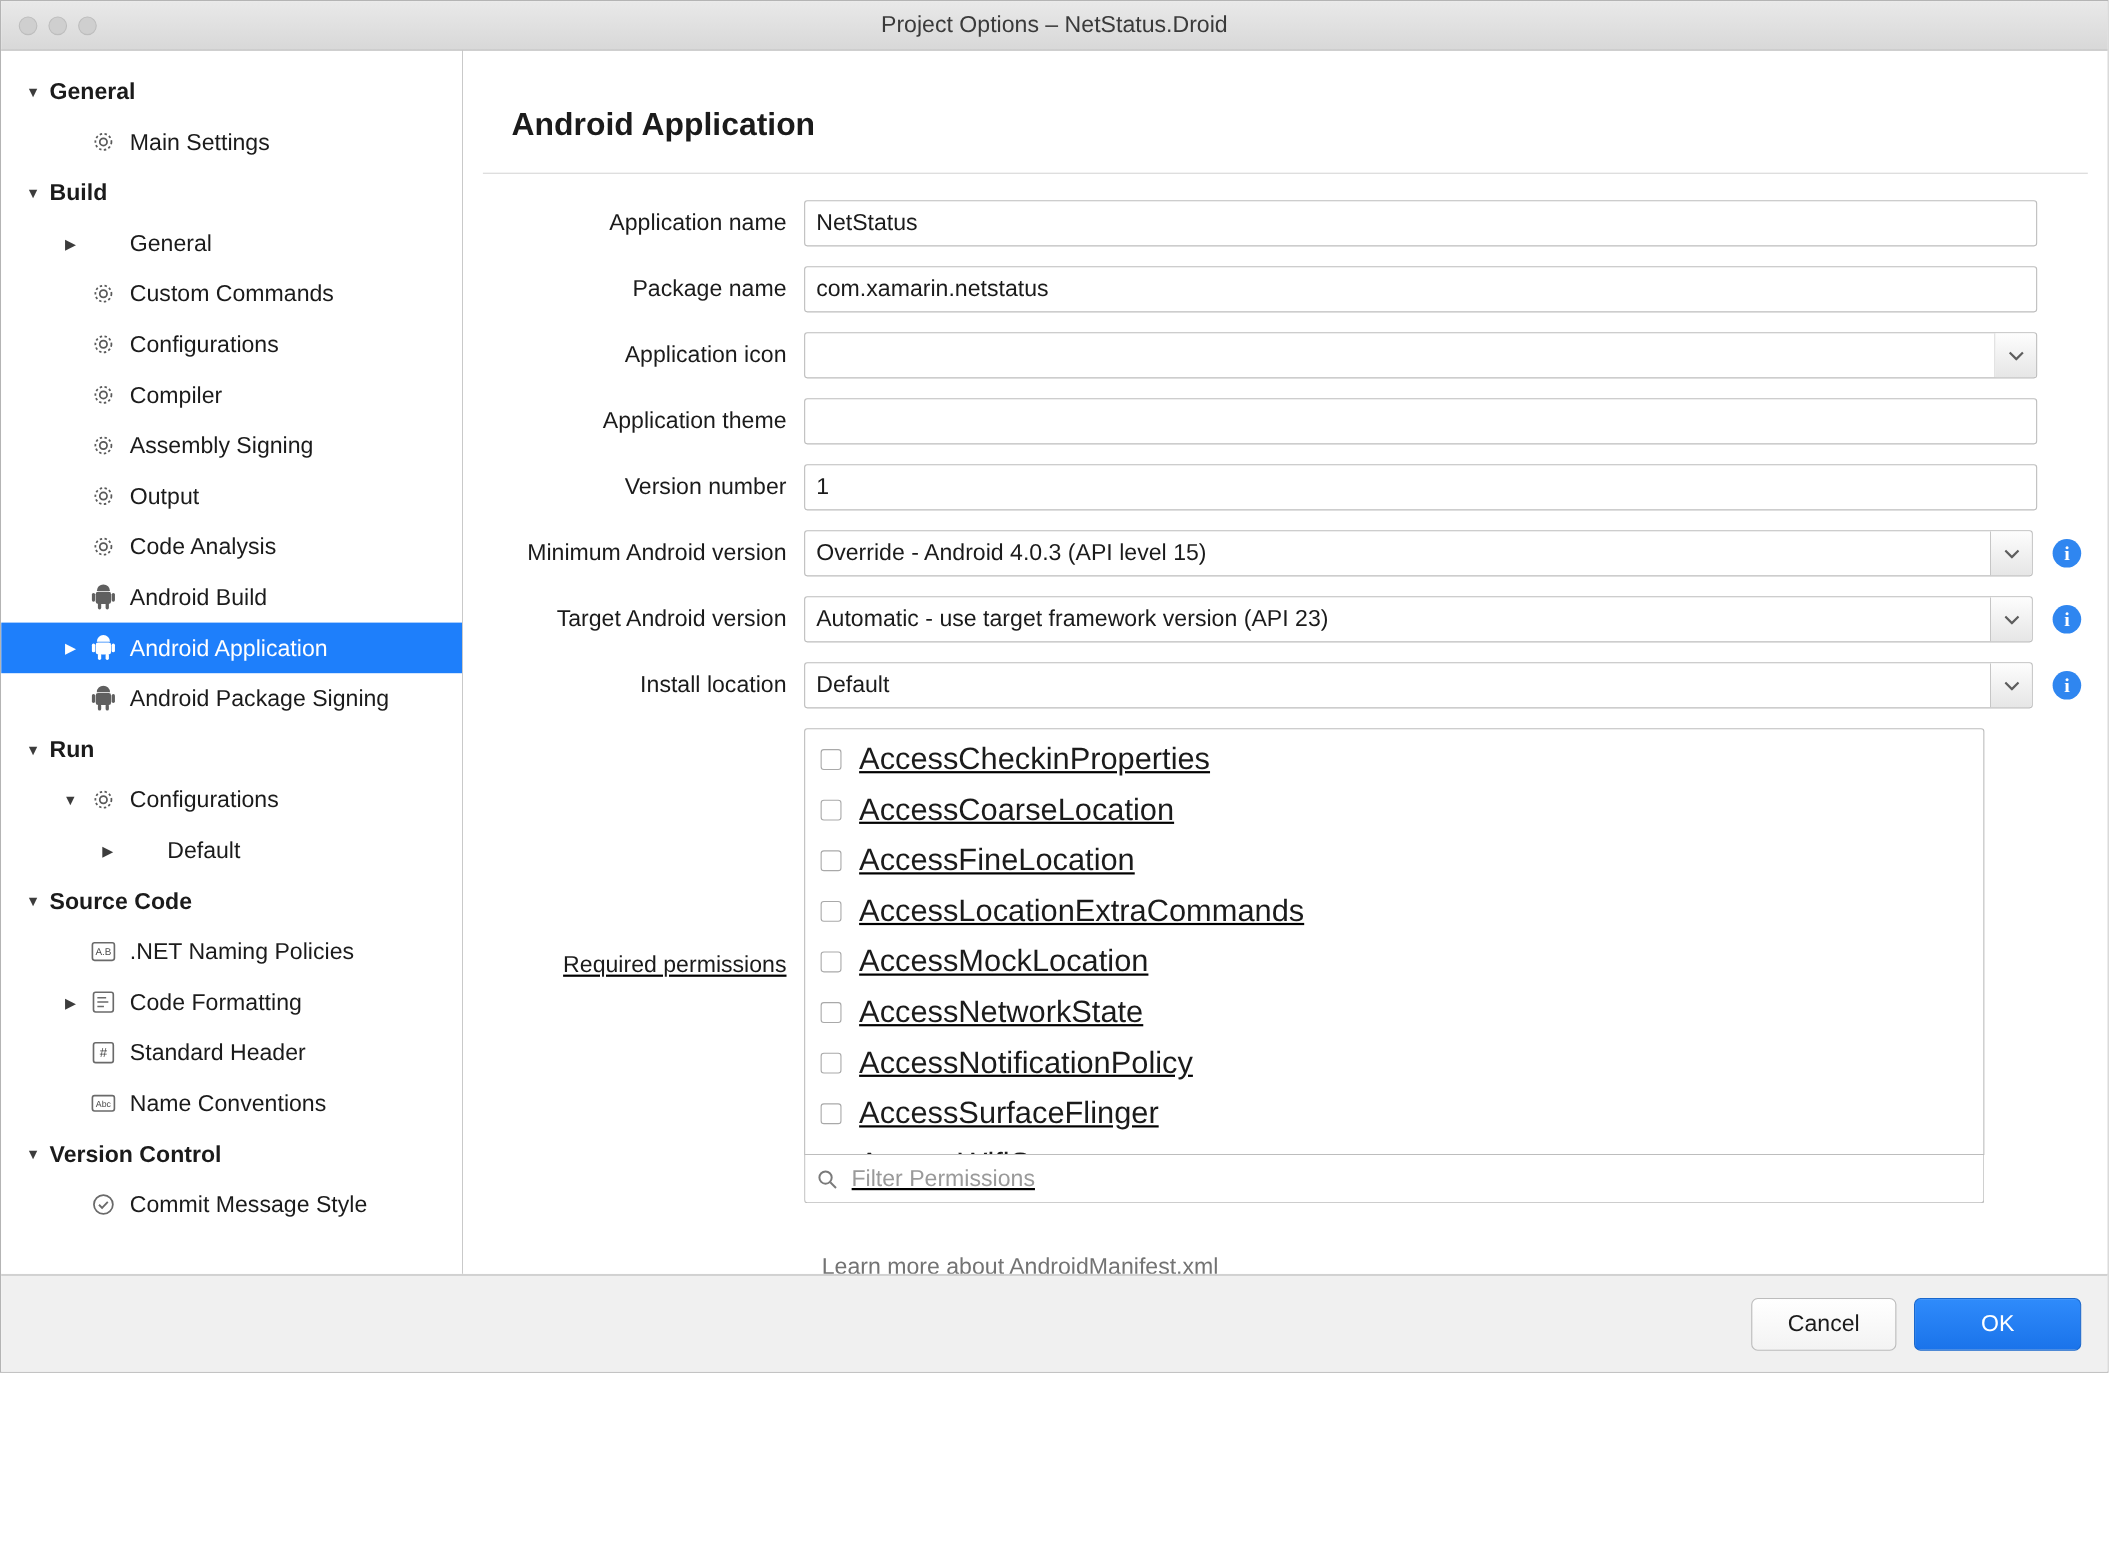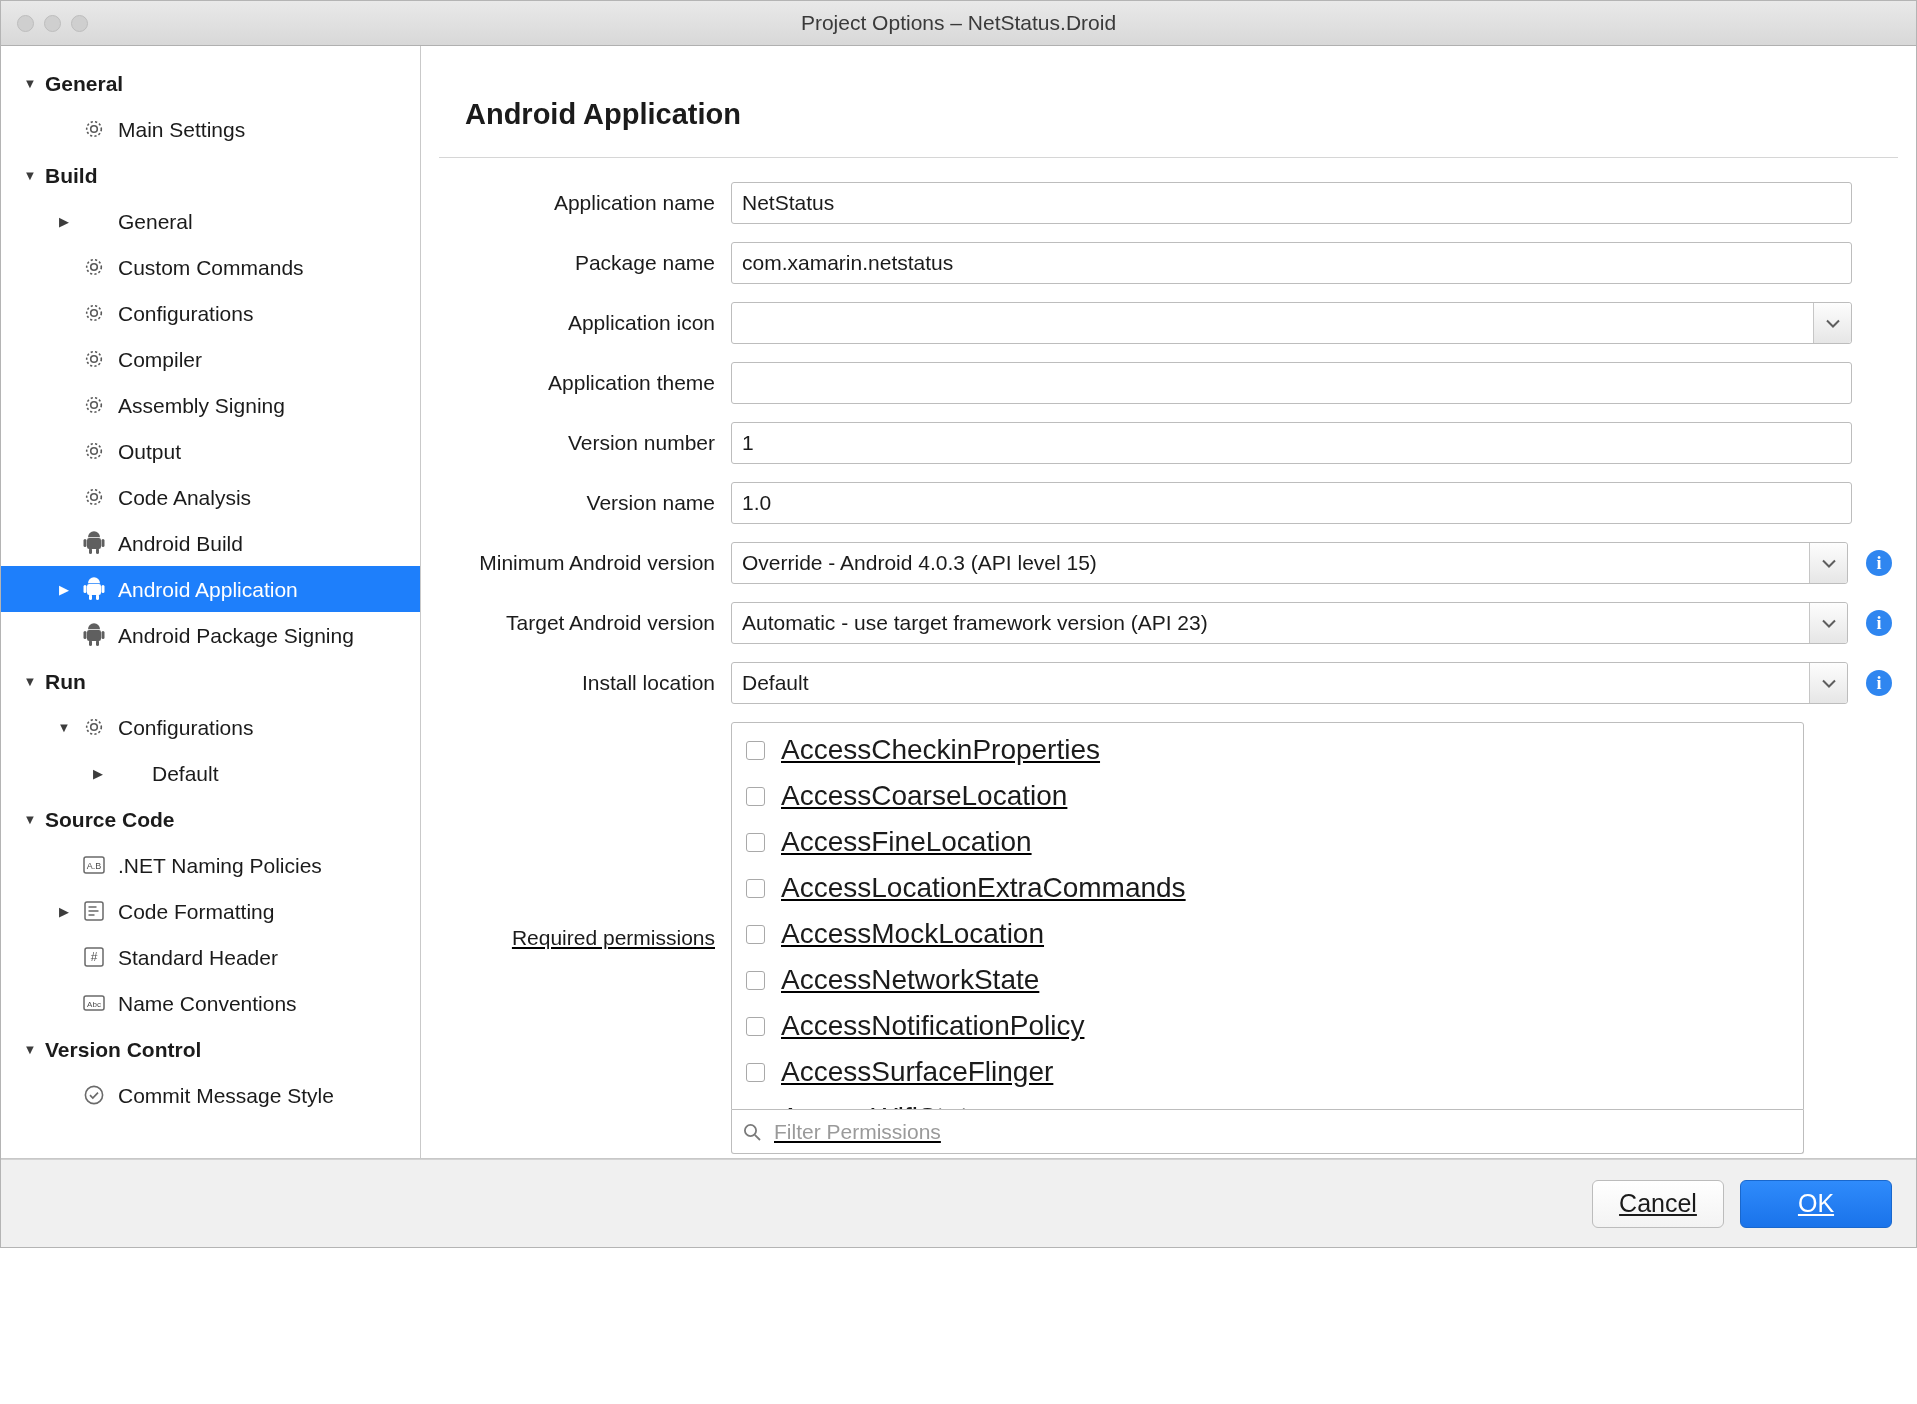--- a/index.html
+++ b/index.html
@@ -176,24 +176,23 @@
     background: #f0f0f0;
     display: flex; align-items: center; justify-content: flex-end;
     padding-right: 24px; gap: 16px;
     border-top: 1px solid #d2d2d2;
   }
   .btn {
     min-width: 132px; height: 48px;
     border-radius: 6px;
     border: 1px solid #bcbcbc;
     background: linear-gradient(to bottom,#ffffff,#f3f3f3);
-    font-size: 25px; color: #1b1b1b;
+    font-size: 21px; color: #1b1b1b;
     display: flex; align-items: center; justify-content: center;
     padding: 10px 18px;
-    text-decoration: underline;
   }
   .btn.primary {
     background: linear-gradient(to bottom,#2f8bfb,#1a73ea);
     border-color: #1967cc; color: #ffffff;
     min-width: 152px;
   }
 </style>
 </head>
 <body>
 
@@ -493,24 +492,20 @@
         <div class="row">
           <div class="row-label">Application theme</div>
           <div class="field shrink"></div>
         </div>
 
         <div class="row">
           <div class="row-label">Version number</div>
           <div class="field shrink">1</div>
         </div>
 
-        <div class="row">
-          <div class="row-label">Version name</div>
-          <div class="field shrink">1.0</div>
-        </div>
 
         <div class="row">
           <div class="row-label">Minimum Android version</div>
           <div class="field combo">
             <span>Override - Android 4.0.3 (API level 15)</span>
             <span class="combo-arrow">
               <svg width="14" height="9" viewBox="0 0 14 9">
                   <path d="M1 1.5L7 7.5L13 1.5" fill="none" stroke="#5e5e5e" stroke-width="2"></path>
                 </svg>
             </span>

